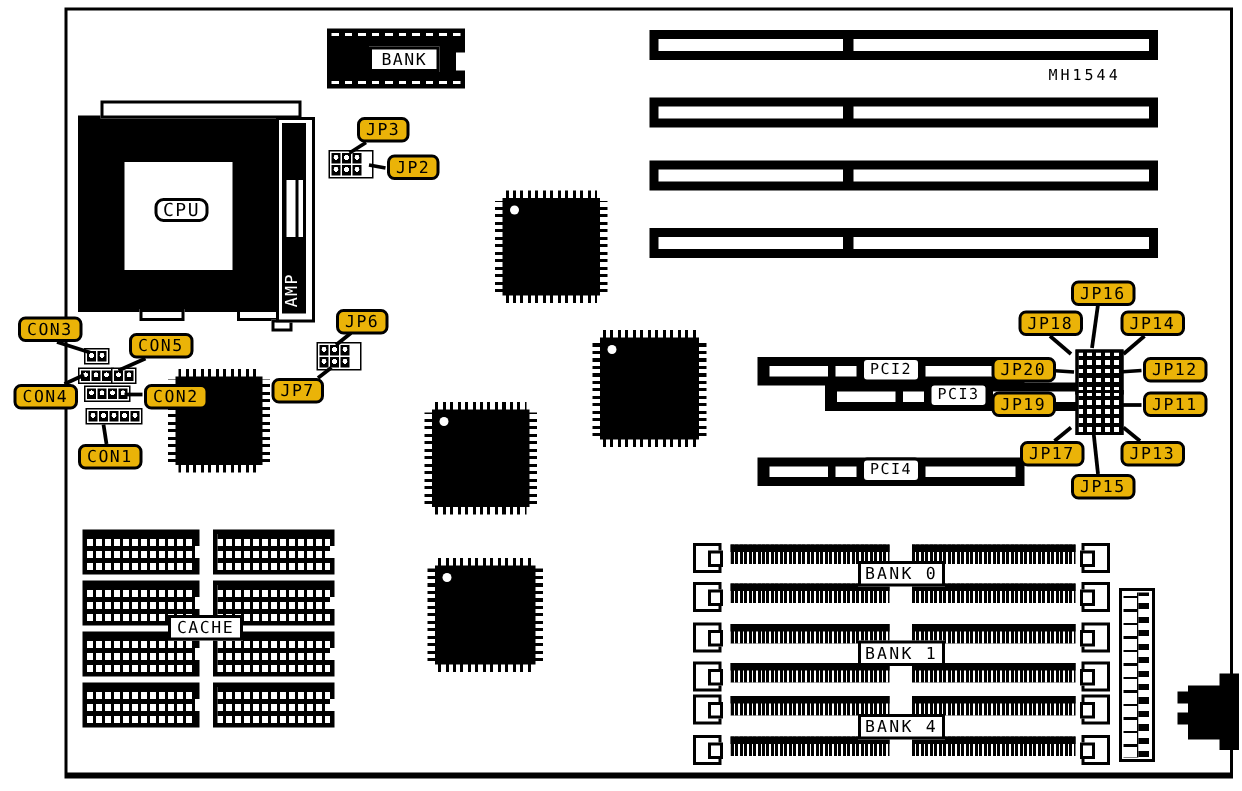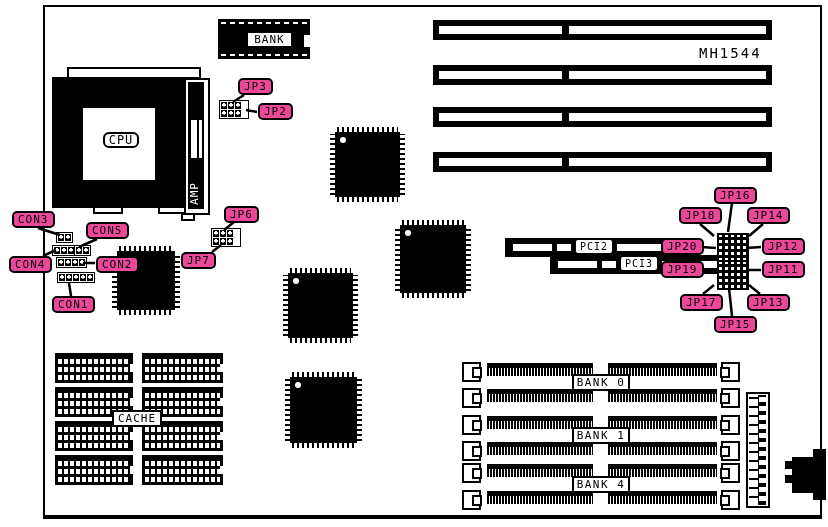--- a/index.html
+++ b/index.html
@@ -2,21 +2,21 @@
 <html><head>
 <meta charset="utf-8">
 <style>
   html,body{margin:0;padding:0;background:#fff;}
   #stage{position:relative;width:828px;height:527px;background:#fff;overflow:hidden;
          font-family:"DejaVu Sans Mono","Liberation Mono",monospace;color:#000;}
   .abs{position:absolute;box-sizing:border-box;}
   
   #board{left:43px;top:5px;width:779px;height:514px;border:2px solid #000;border-bottom-width:4px;}
   
-  .callout{position:absolute;box-sizing:border-box;height:17px;padding:0 4px;background:#ec4899;
+  .callout{position:absolute;box-sizing:border-box;height:17px;padding:0 4px;background:#eab308;
            border:2px solid #000;border-radius:5px;font-size:11px;line-height:13px;
            letter-spacing:1px;display:flex;align-items:center;justify-content:center;z-index:6;white-space:nowrap;}
   
   .boxlabel{position:absolute;box-sizing:border-box;background:#fff;border:2px solid #000;
             font-size:11px;letter-spacing:1px;display:flex;align-items:center;justify-content:center;z-index:6;white-space:nowrap;}
   
   #cpu-lever{left:67px;top:67px;width:134px;height:12px;background:#fff;border:2px solid #000;z-index:2;}
   #cpu-socket{left:52px;top:77px;width:133px;height:131px;background:#000;z-index:1;}
   #cpu-inner{left:31px;top:31px;width:72px;height:72px;background:#fff;position:absolute;}
   #cpu-box{left:103px;top:132px;width:36px;height:16px;border-radius:6px;font-size:12px;}
@@ -81,21 +81,21 @@
   .banklabel{width:58px;height:17px;font-size:11px;letter-spacing:1.5px;}
   
   #pwr{left:746px;top:392px;width:24px;height:116px;background:#fff;border:2px solid #000;z-index:3;}
   #pwr:before{content:'';position:absolute;left:1px;top:1px;bottom:1px;width:9px;
       background-image:repeating-linear-gradient(0deg,#fff 0 7px,#000 7px 9px);border-right:1px solid #000;}
   #pwr:after{content:'';position:absolute;right:2px;top:1px;bottom:1px;width:7px;
       background-image:repeating-linear-gradient(0deg,#000 0 4px,#fff 4px 9px);}
   
   .kb{background:#000;z-index:5;}
   
-  #partnum{left:699px;top:45px;font-size:14px;letter-spacing:2px;z-index:2;}
+  #partnum{left:699px;top:45px;font-size:10px;letter-spacing:2px;z-index:2;}
   .tails{position:absolute;left:0;top:0;z-index:5;pointer-events:none;}
 </style>
 </head>
 <body>
 
 <div id="stage">
   <div class="abs" id="board"></div>
 
   <div class="abs" id="cpu-lever"></div>
   <div class="abs" id="cpu-socket">
@@ -234,20 +234,26 @@
     <div class="w a"></div>
       <div class="w b"></div>
       <div class="w c"></div>
     <div class="boxlabel plabel">PCI2</div>
   </div>
   <div class="pci" style="top:255px;margin-left:45px;">
     <div class="w a"></div>
       <div class="w b"></div>
       <div class="w c"></div>
     <div class="boxlabel plabel">PCI3</div>
+  </div>
+  <div class="pci" style="top:305px;">
+    <div class="w a"></div>
+      <div class="w b"></div>
+      <div class="w c"></div>
+    <div class="boxlabel plabel">PCI4</div>
   </div>
 
   <div class="jhalf" style="top:233px;"></div>
   <div class="jhalf" style="top:260px;"></div>
 
   <div class="callout" style="left:714px;top:187px;">JP16</div>
   <div class="callout" style="left:679px;top:207px;">JP18</div>
   <div class="callout" style="left:747px;top:207px;">JP14</div>
   <div class="callout" style="left:661px;top:238px;">JP20</div>
   <div class="callout" style="left:762px;top:238px;">JP12</div>

